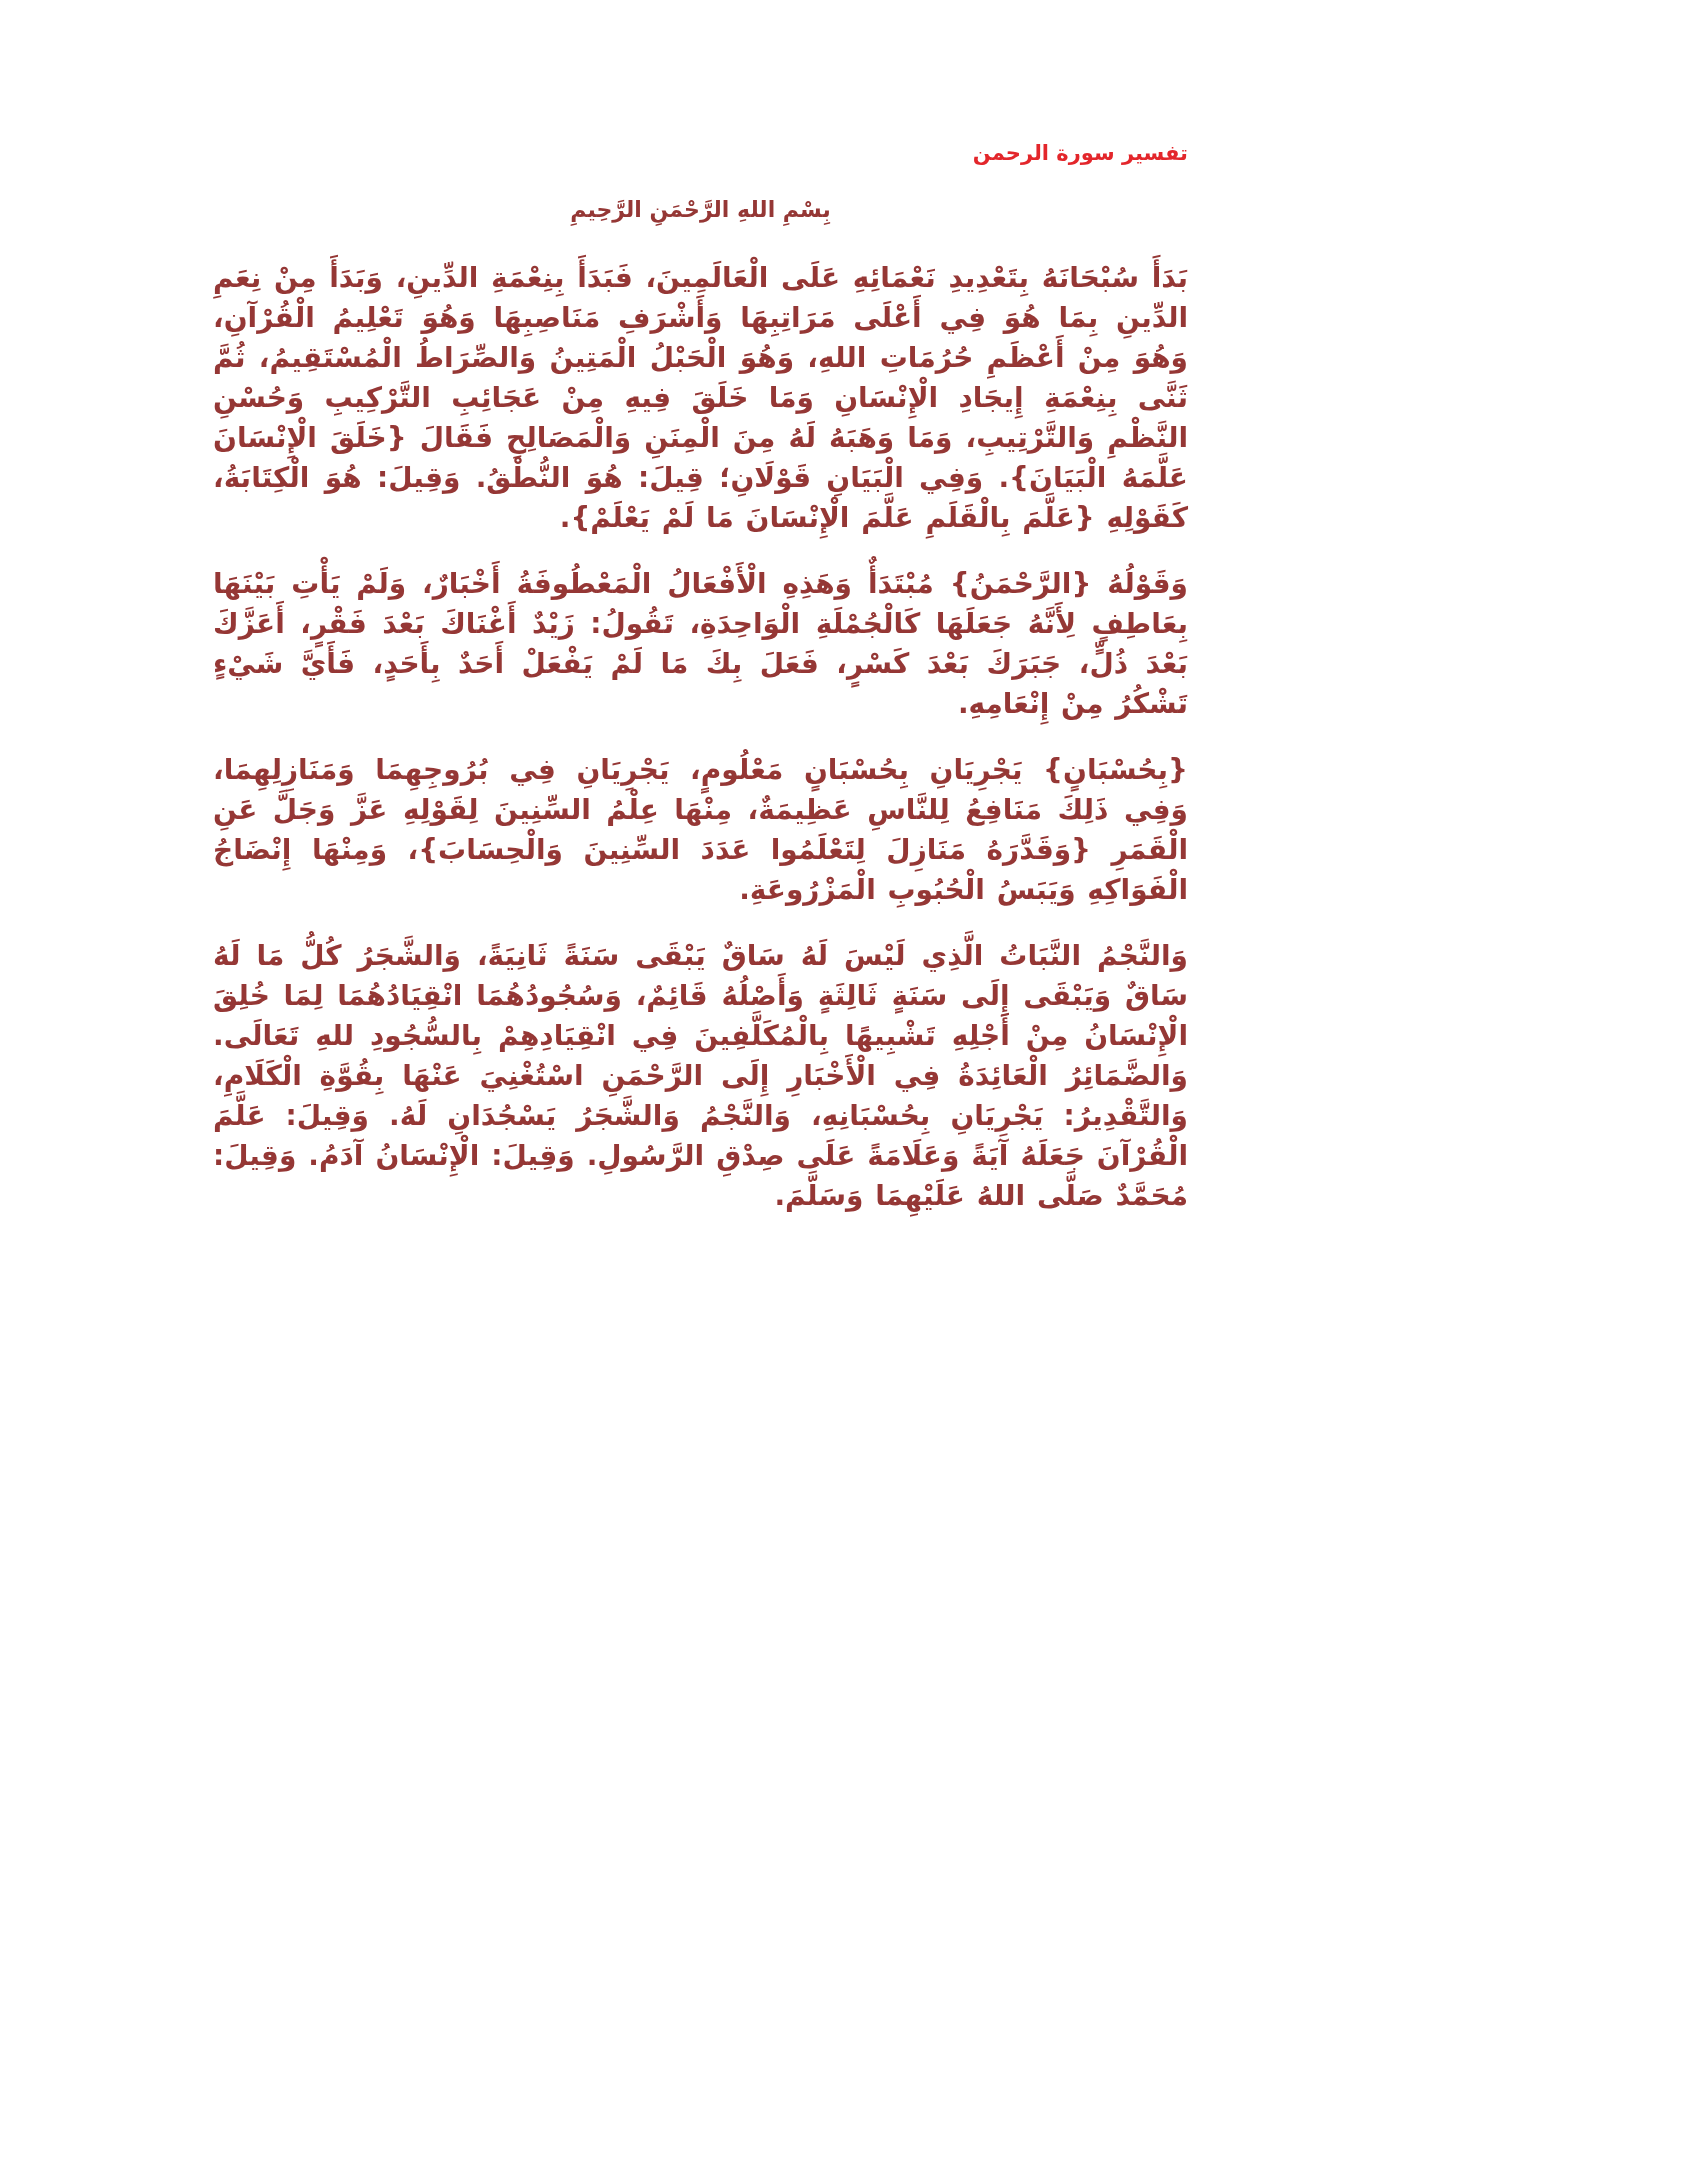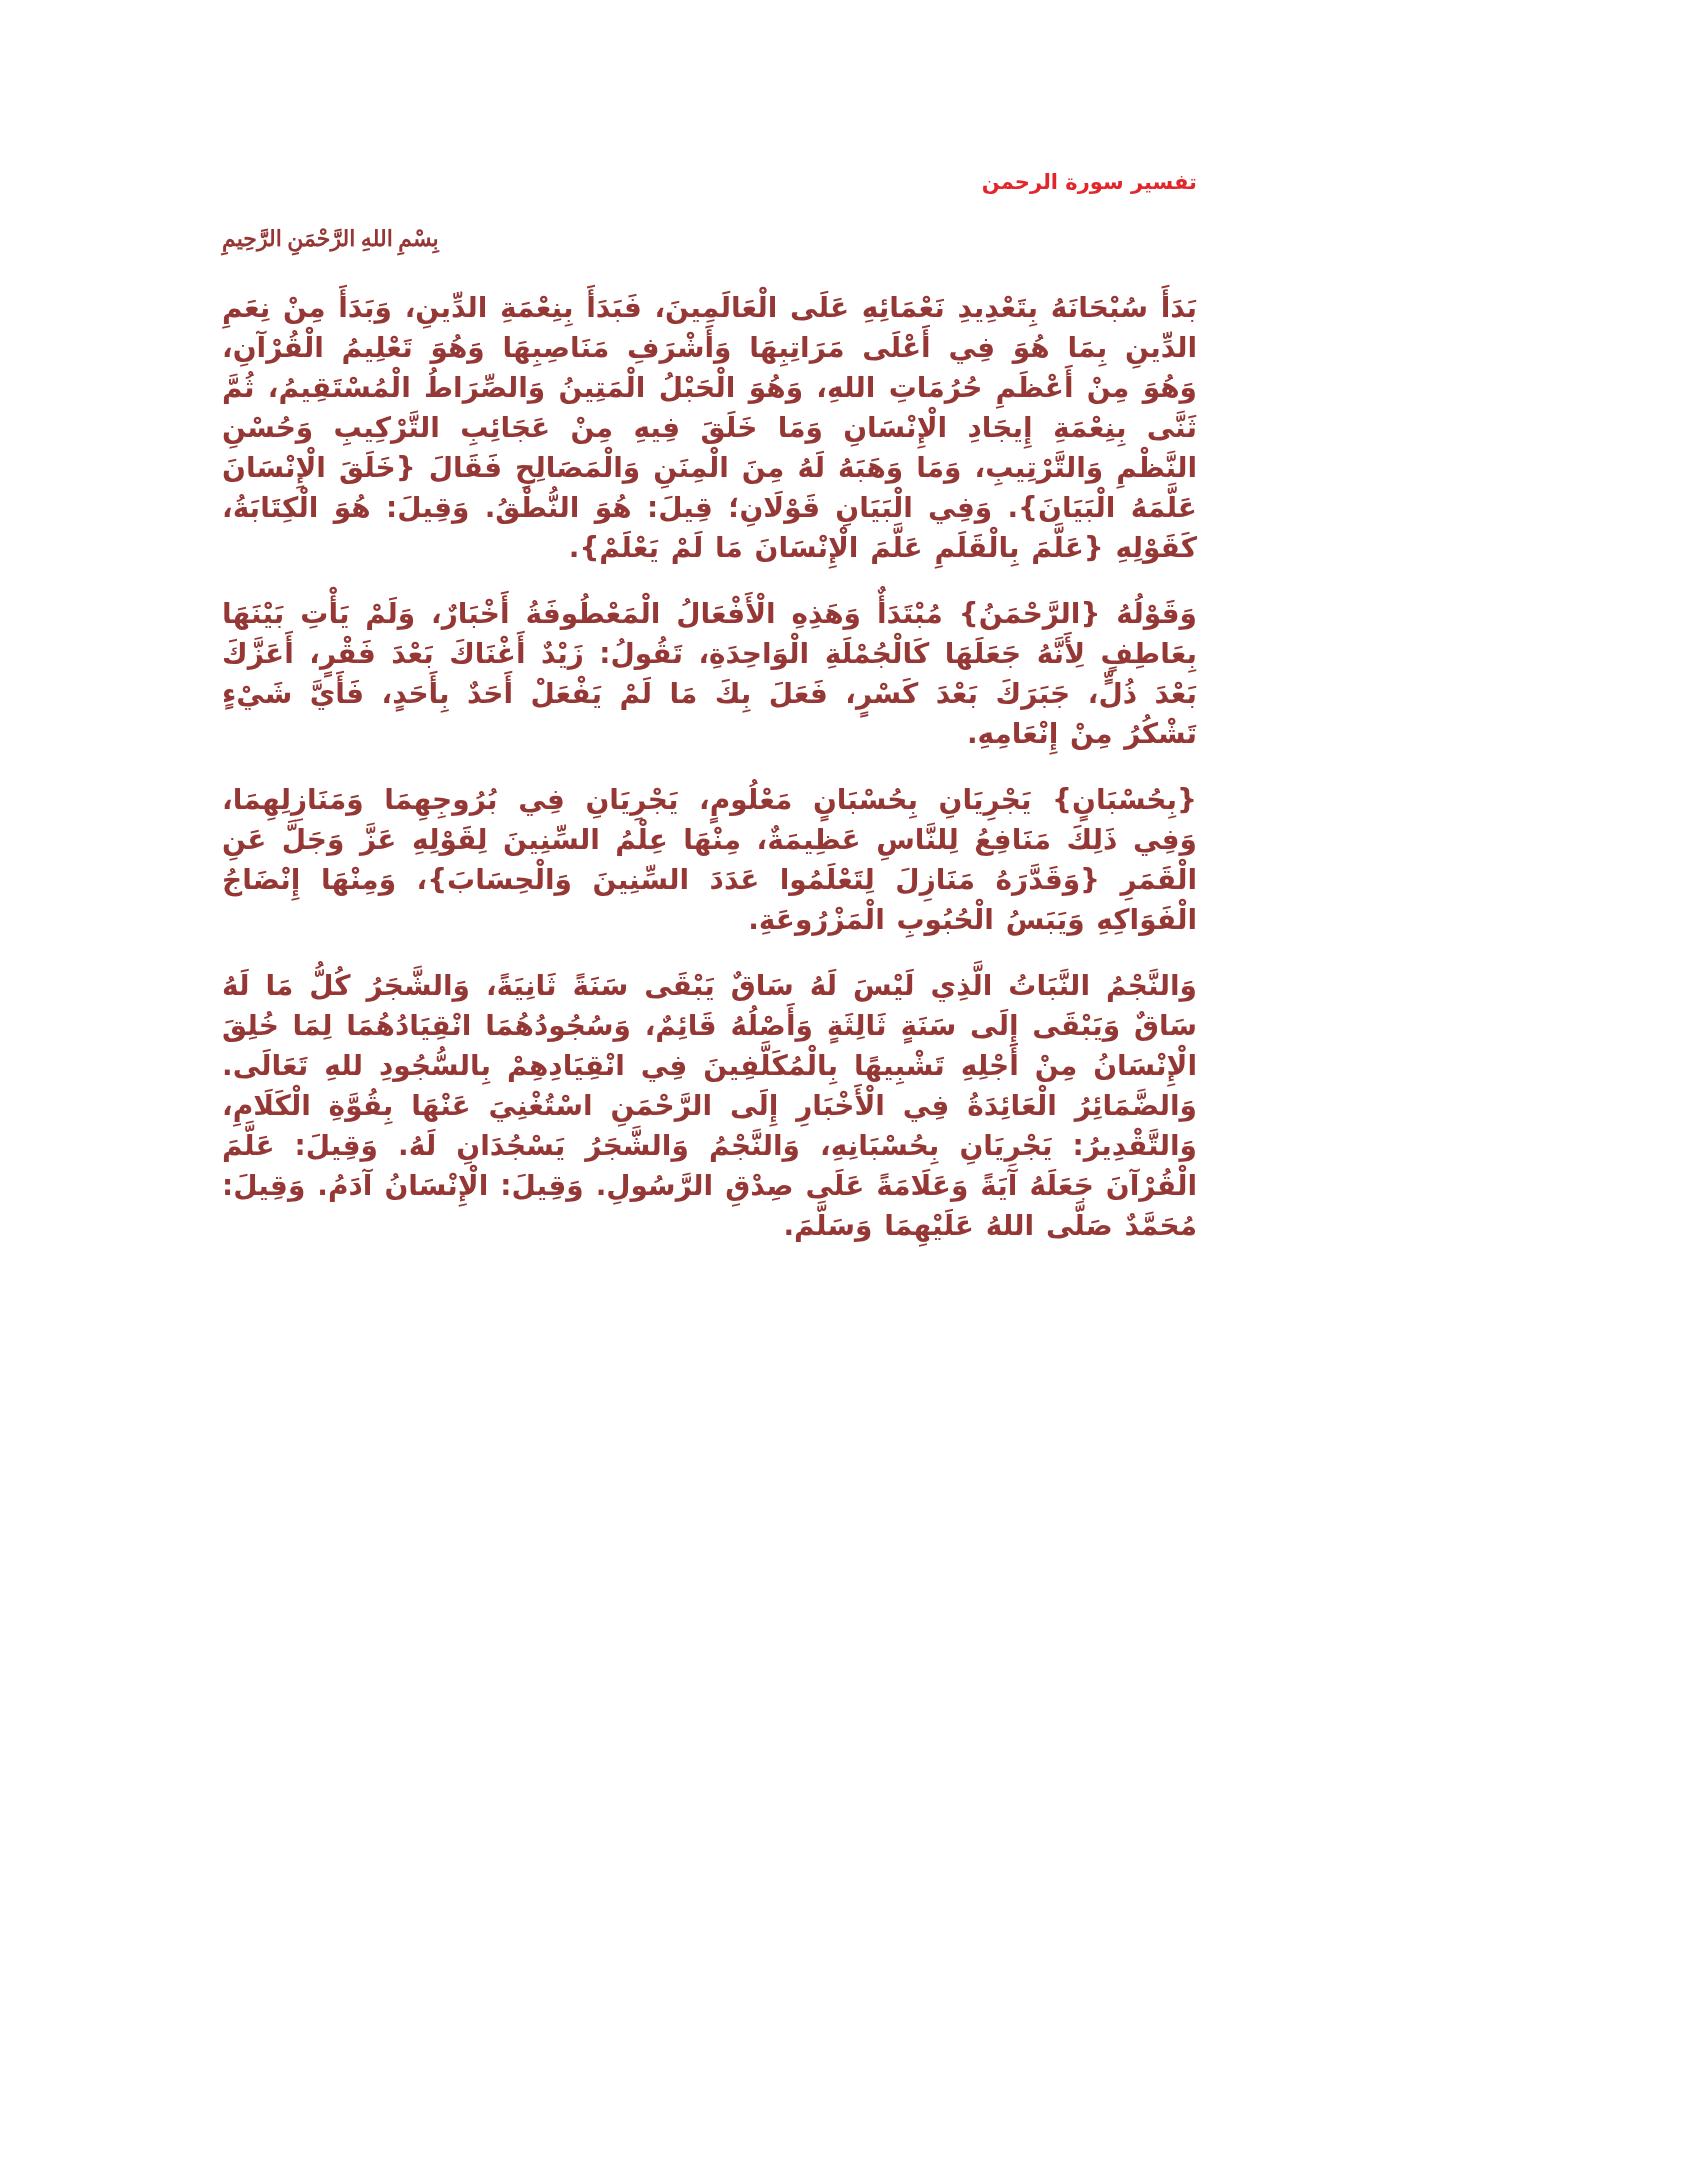--- a/index.html
+++ b/index.html
@@ -17,39 +17,37 @@
     overflow:hidden;
   }
   .page{
     position:absolute;
     inset:0;
     background:#ffffff;
   }
   .content{
     position:absolute;
     top:141px;
-    left:222px;
+    left:213px;
     width:975px;
     direction:rtl;
-    margin-top:29px;
   }
   .doc-title{
     color:var(--title-color);
     font-size:21px;
     font-weight:bold;
     text-align:right;
     margin:0 0 32px 0;
   }
   .basmala{
     color:var(--body-color);
     font-size:22px;
     font-weight:bold;
-    text-align:left;
+    text-align:center;
     margin:0 0 36px 0;
-    font-family:Liberation Serif, serif;
   }
   .body-para{
     color:var(--body-color);
     font-size:28px;
     font-weight:bold;
     line-height:40px;
     text-align:justify;
     text-align-last:right;
     margin:0 0 26px 0;
     word-spacing:2px;

